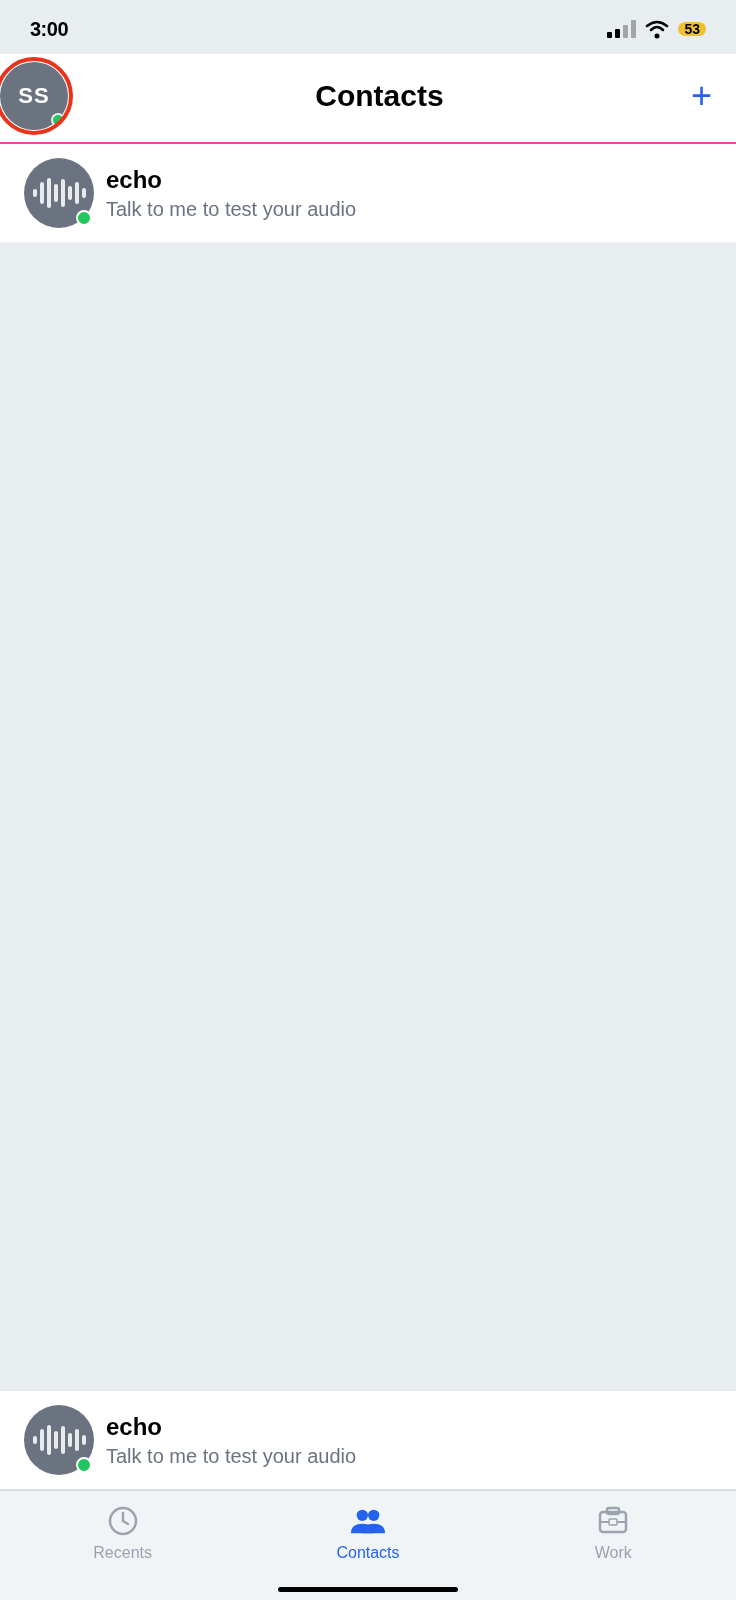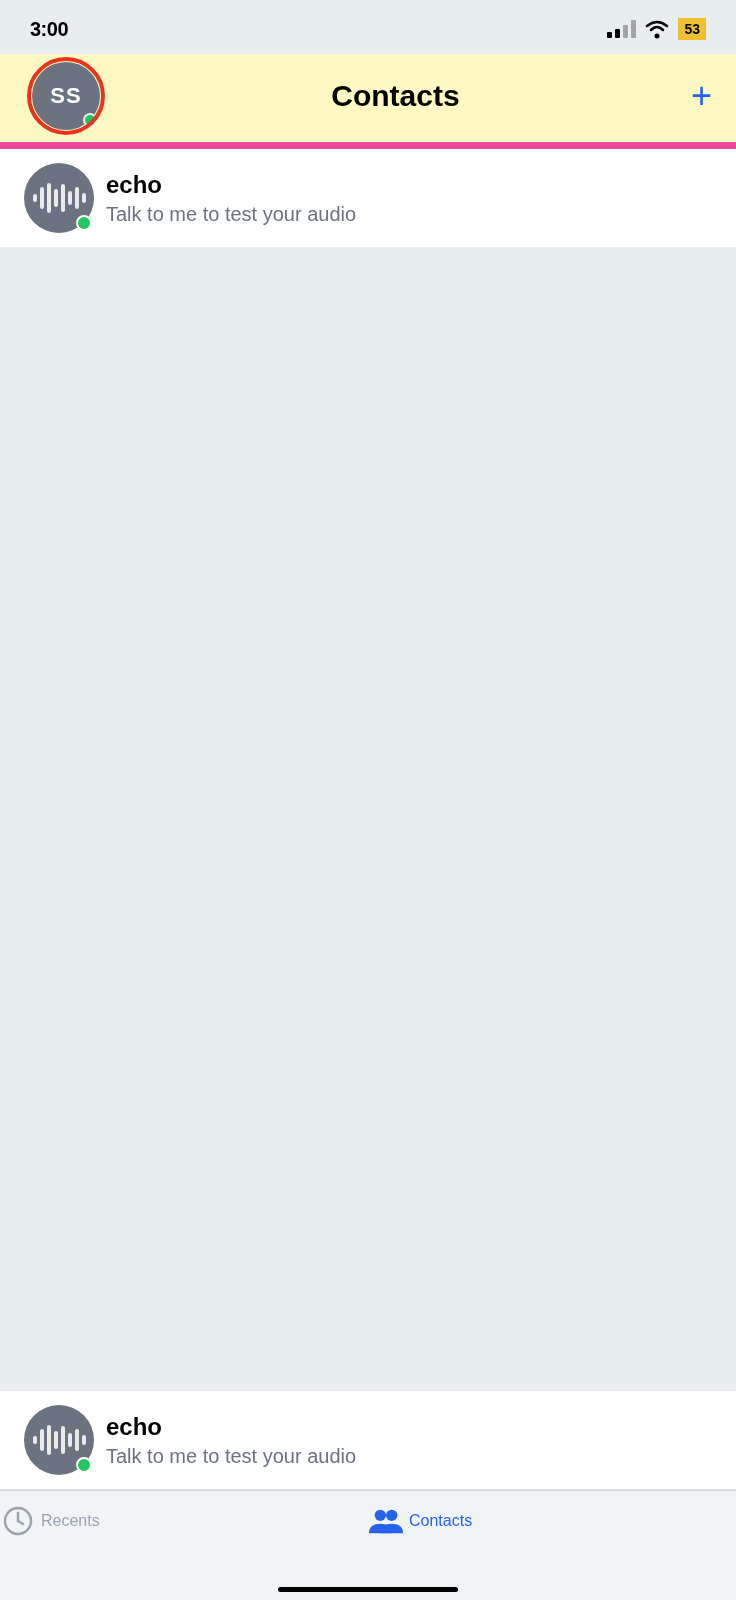--- a/index.html
+++ b/index.html
@@ -56,39 +56,39 @@
 
     .signal-bar:nth-child(1) { height: 6px; }
     .signal-bar:nth-child(2) { height: 9px; }
     .signal-bar:nth-child(3) { height: 13px; opacity: 0.3; }
     .signal-bar:nth-child(4) { height: 18px; opacity: 0.3; }
 
     .battery-container {
       display: flex;
       align-items: center;
       background: #f0c030;
-      border-radius: 0;
+      border-radius: 9px;
       padding: 3px 6px;
-      height: 22px;
+      height: 14px;
     }
 
     .battery-text {
       font-size: 14px;
       font-weight: 700;
       color: #000;
     }
 
     
     .header {
       display: flex;
       align-items: center;
       justify-content: space-between;
-      padding: 8px 24px 12px 32px;
-      background: #fef9c3;
-      border-bottom: 7px solid #ec4899;
+      padding: 8px 24px 12px 0;
+      background: #ffffff;
+      border-bottom: 2px solid #ec4899;
     }
 
     .avatar-wrapper {
       position: relative;
       width: 68px;
       height: 68px;
     }
 
     .avatar-ring {
       position: absolute;
@@ -233,21 +233,21 @@
       background: #f0f4f7;
       border-top: 1px solid #d0d7dc;
       display: flex;
       align-items: flex-start;
       padding-top: 12px;
     }
 
     .tab-item {
       flex: 1;
       display: flex;
-      flex-direction: row;
+      flex-direction: column;
       align-items: center;
       gap: 5px;
       cursor: pointer;
     }
 
     .tab-icon {
       width: 36px;
       height: 36px;
       display: flex;
       align-items: center;
@@ -377,15 +377,26 @@
         <path d="M1 30 Q1 20 13 20 Q25 20 25 30" fill="#2563eb"></path>
 
         <circle cx="25" cy="11" r="6" fill="#2563eb"></circle>
         <path d="M13 30 Q13 20 25 20 Q37 20 37 30" fill="#2563eb"></path>
       </svg>
     </div>
     <span class="tab-label active">Contacts</span>
   </div>
 
 
+  <div class="tab-item">
+    <div class="tab-icon">
+      <svg width="34" height="34" viewBox="0 0 34 34">
+        <rect x="4" y="8" width="26" height="20" rx="3" stroke="#9ca3af" stroke-width="2.5" fill="none"></rect>
+        <rect x="11" y="4" width="12" height="6" rx="2" stroke="#9ca3af" stroke-width="2.5" fill="none"></rect>
+        <line x1="4" y1="18" x2="30" y2="18" stroke="#9ca3af" stroke-width="2"></line>
+        <rect x="13" y="15" width="8" height="6" rx="1" stroke="#9ca3af" stroke-width="1.5" fill="#f0f4f7"></rect>
+      </svg>
+    </div>
+    <span class="tab-label">Work</span>
+  </div>
 
   <div class="home-indicator"></div>
 </div>
 
 </body></html>

